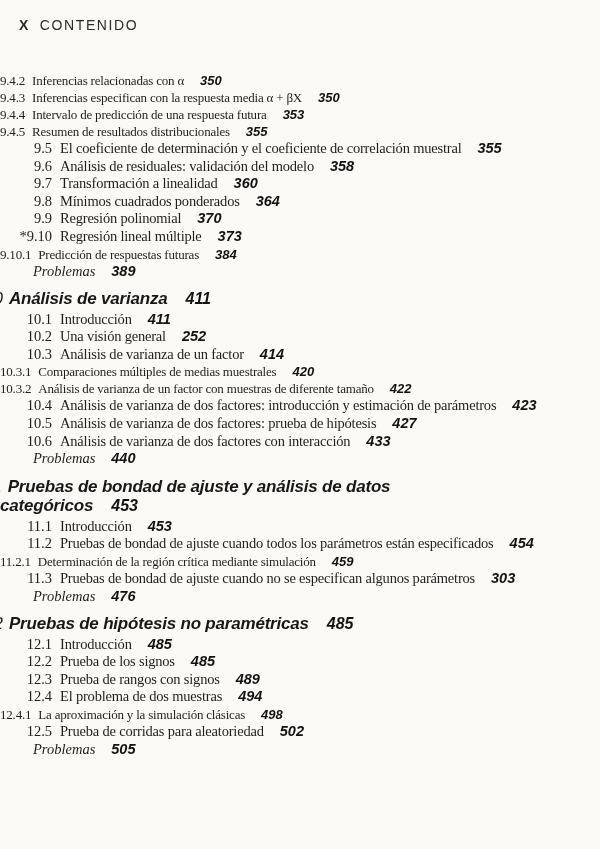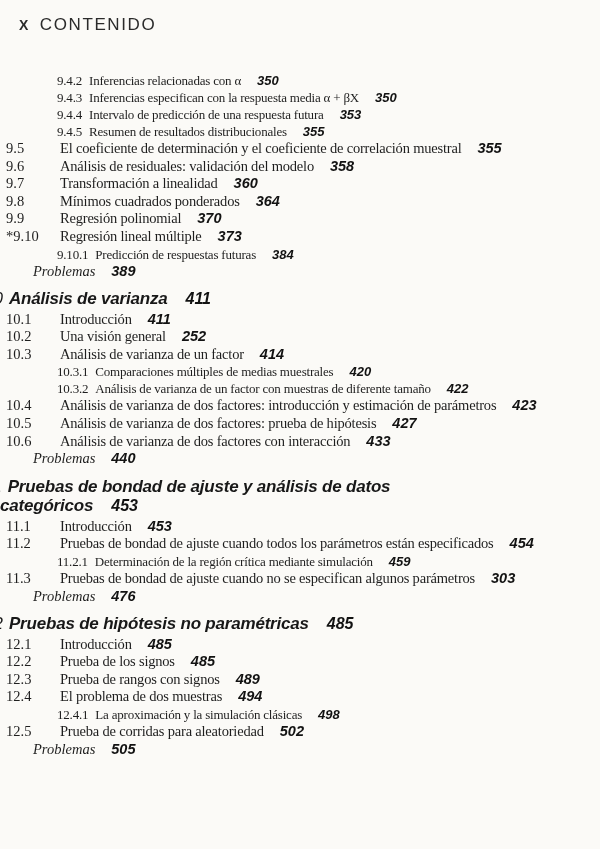--- a/index.html
+++ b/index.html
@@ -5,31 +5,31 @@
   html,body { margin:0; padding:0; }
   body {
     width:600px; height:849px; overflow:hidden;
     background:#fbfaf7; color:#1e1e1e;
     font-family:"Liberation Serif", serif;
   }
   .page { position:relative; width:600px; height:849px; box-sizing:border-box; padding:16px 14px 0 0; }
 
   .header { font-family:"Liberation Sans", sans-serif; color:#2b2b2b; margin-left:19px; line-height:18px; }
   .header .pg { font-weight:700; font-size:14px; letter-spacing:0.5px; }
-  .header .htitle { font-size:17px; letter-spacing:1.6px; margin-left:11px; }
+  .header .htitle { font-size:14px; letter-spacing:1.6px; margin-left:11px; }
 
   .toc { margin-top:38px; }
   .row { white-space:nowrap; }
 
   
   .sub2 { font-size:14.5px; line-height:17.6px; letter-spacing:-0.2px; padding-left:60px; }
-  .sub2 .num { display:inline-block; width:46px; margin-left:-54px; margin-right:8px; letter-spacing:0; }
+  .sub2 .num { display:inline-block; width:46px; text-align:right; margin-left:-54px; margin-right:8px; letter-spacing:0; }
 
   
-  .sub3 { font-size:13px; line-height:17px; letter-spacing:-0.2px; padding-left:57px; }
+  .sub3 { font-size:13px; line-height:17px; letter-spacing:-0.2px; }
   .sub3 .num { margin-right:7px; }
 
   
   .problems { font-size:14.5px; line-height:17.6px; padding-left:33px; }
   .problems .prob-label { font-style:italic; }
 
   
   .chapter {
     font-family:"Liberation Sans", sans-serif; font-style:italic;
     font-size:17px; line-height:19.5px;

